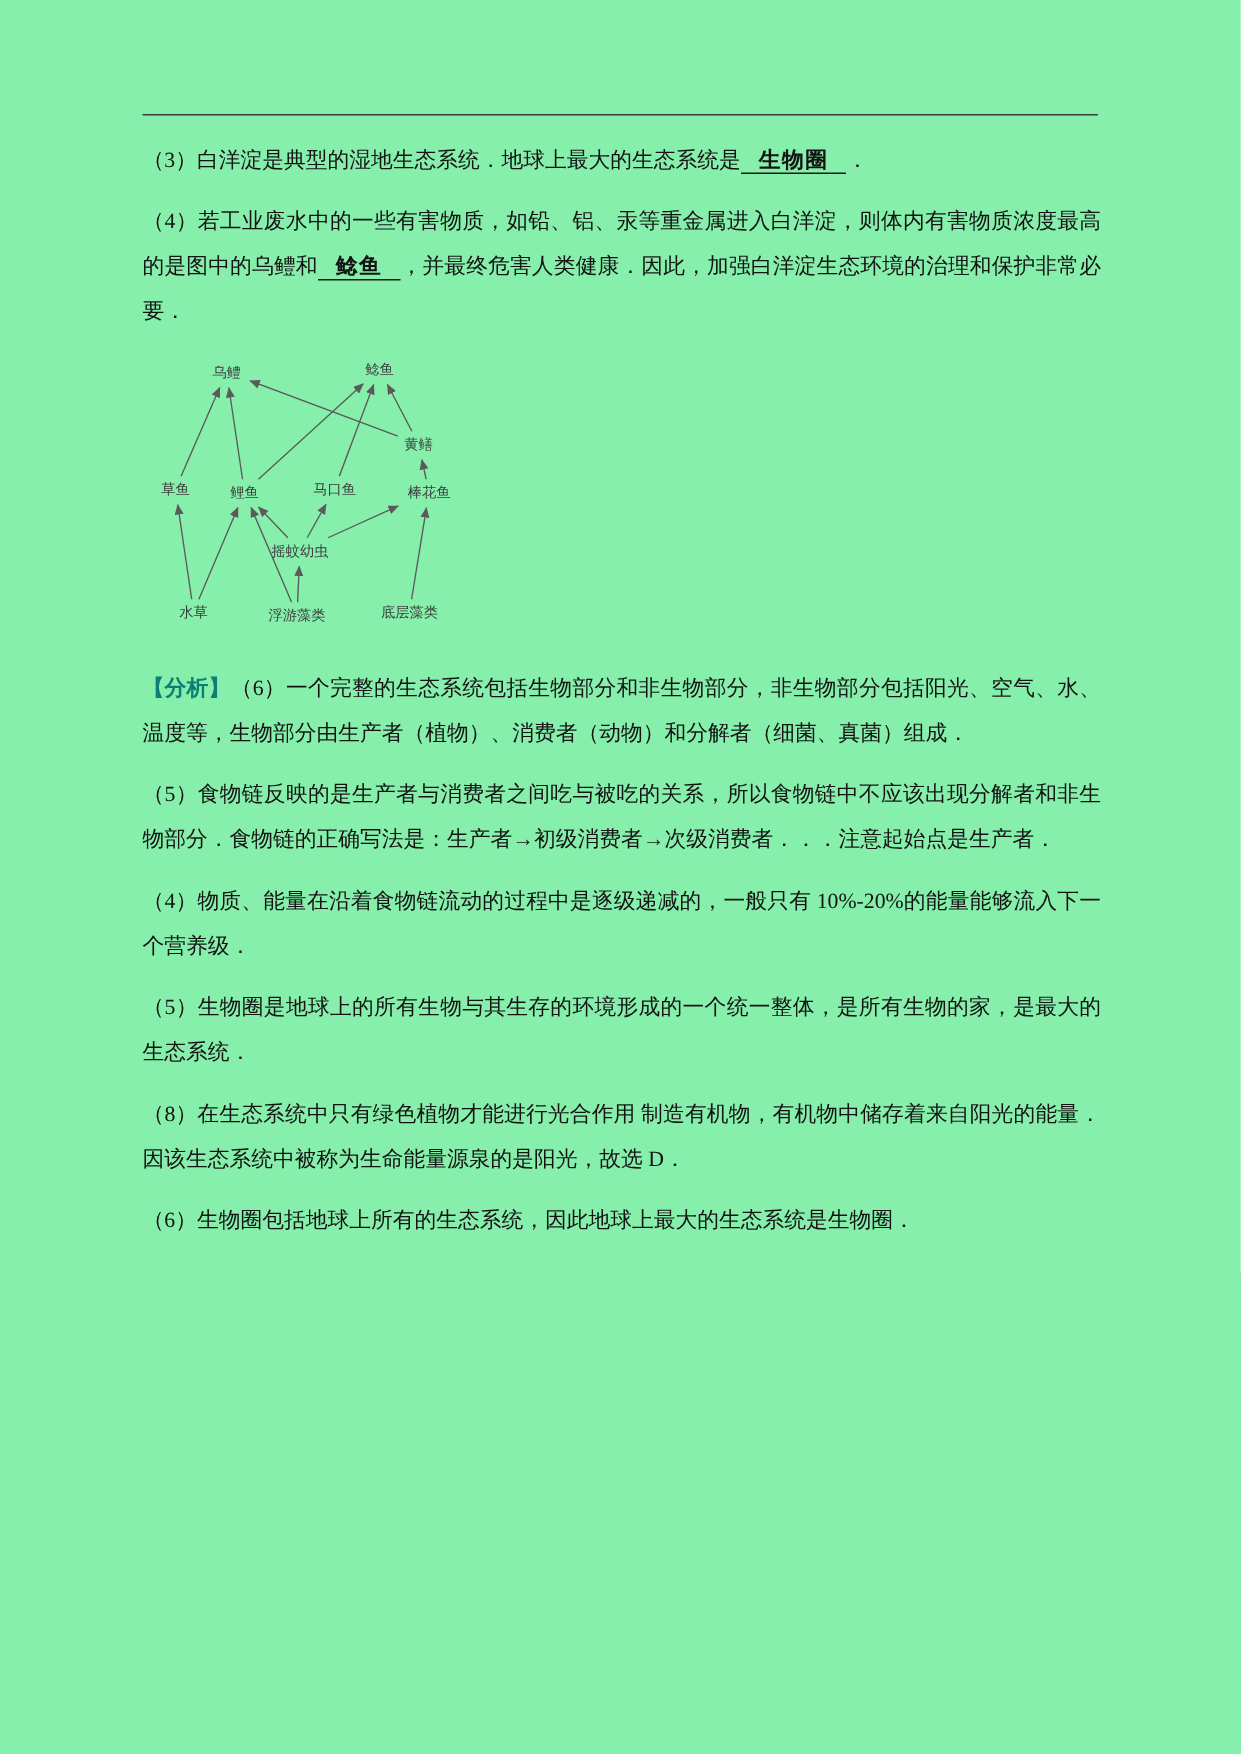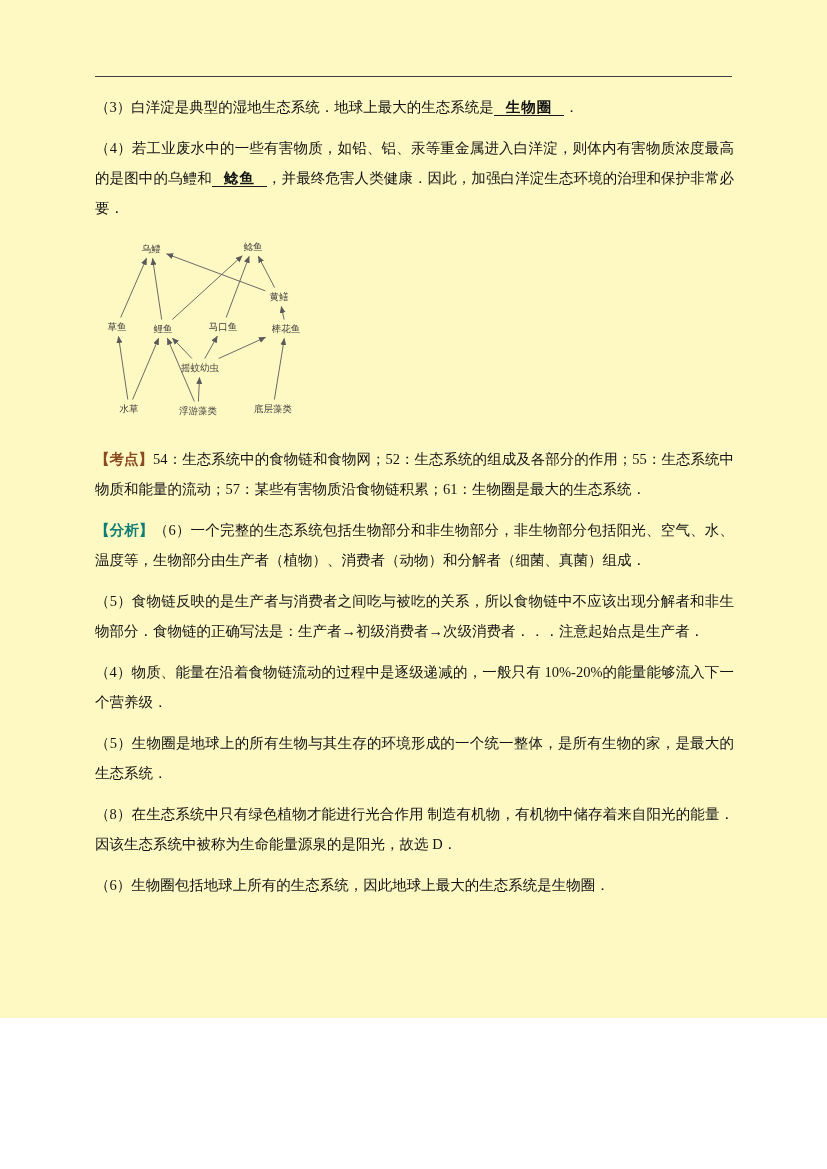--- a/index.html
+++ b/index.html
@@ -1,22 +1,22 @@
 <!DOCTYPE html>
 <html><head>
 <meta charset="utf-8">
 <style>
   * { margin: 0; padding: 0; box-sizing: border-box; }
   html, body { width: 827px; background: #ffffff; }
   body { height: 1169px; overflow: hidden; }
   .page {
     position: relative;
     width: 827px;
-    height: 1018px;
-    background: #fef9c3;
+    height: 1169px;
+    background: #86efac;
     font-family: "Liberation Serif", "DejaVu Serif", serif;
     color: #131313;
   }
   .top-rule {
     position: absolute;
     left: 95px;
     top: 76px;
     width: 637px;
     height: 1px;
     background: #3f3f3f;
@@ -91,21 +91,20 @@
           <text x="62" y="97.5" text-anchor="middle">鲤鱼</text>
           <text x="122" y="95.5" text-anchor="middle">马口鱼</text>
           <text x="185" y="97.5" text-anchor="middle">棒花鱼</text>
           <text x="99" y="136.5" text-anchor="middle">摇蚊幼虫</text>
           <text x="28" y="177.5" text-anchor="middle">水草</text>
           <text x="97" y="179.5" text-anchor="middle">浮游藻类</text>
           <text x="172" y="177.5" text-anchor="middle">底层藻类</text>
         </svg>
     </div>
 
-    <p class="para"><span class="tag tag-brown">【考点】</span><span>54：生态系统中的食物链和食物网；52：生态系统的组成及各部分的作用；55：生态系统中物质和能量的流动；57：某些有害物质沿食物链积累；61：生物圈是最大的生态系统．</span></p>
 
     <p class="para"><span class="tag tag-teal">【分析】</span><span>（6）一个完整的生态系统包括生物部分和非生物部分，非生物部分包括阳光、空气、水、温度等，生物部分由生产者（植物）、消费者（动物）和分解者（细菌、真菌）组成．</span></p>
 
     <p class="para"><span>（5）食物链反映的是生产者与消费者之间吃与被吃的关系，所以食物链中不应该出现分解者和非生物部分．食物链的正确写法是：生产者→初级消费者→次级消费者．．．注意起始点是生产者．</span></p>
 
 
     <p class="para"><span>（4）物质、能量在沿着食物链流动的过程中是逐级递减的，一般只有 10%-20%的能量能够流入下一个营养级．</span></p>
 
     <p class="para"><span>（5）生物圈是地球上的所有生物与其生存的环境形成的一个统一整体，是所有生物的家，是最大的生态系统．</span></p>
 

